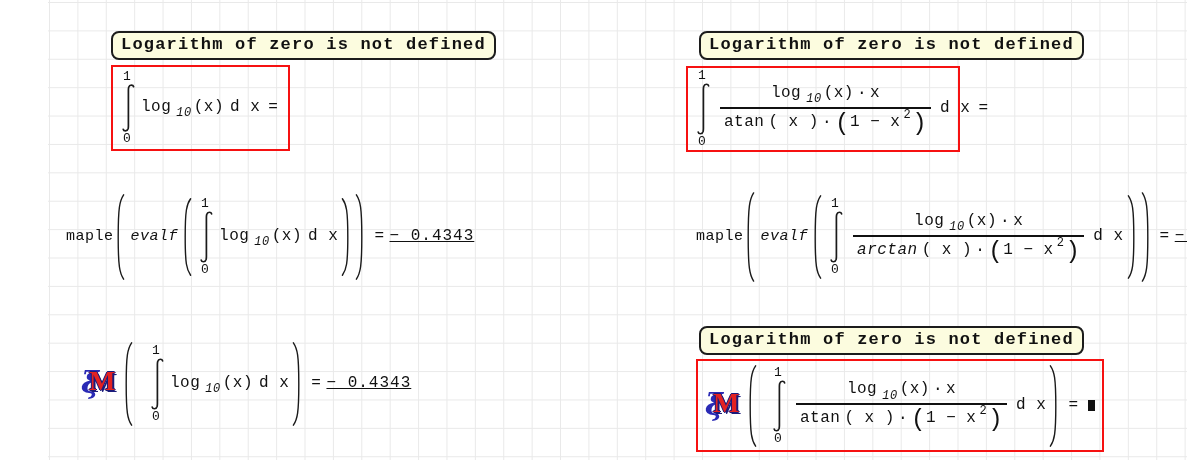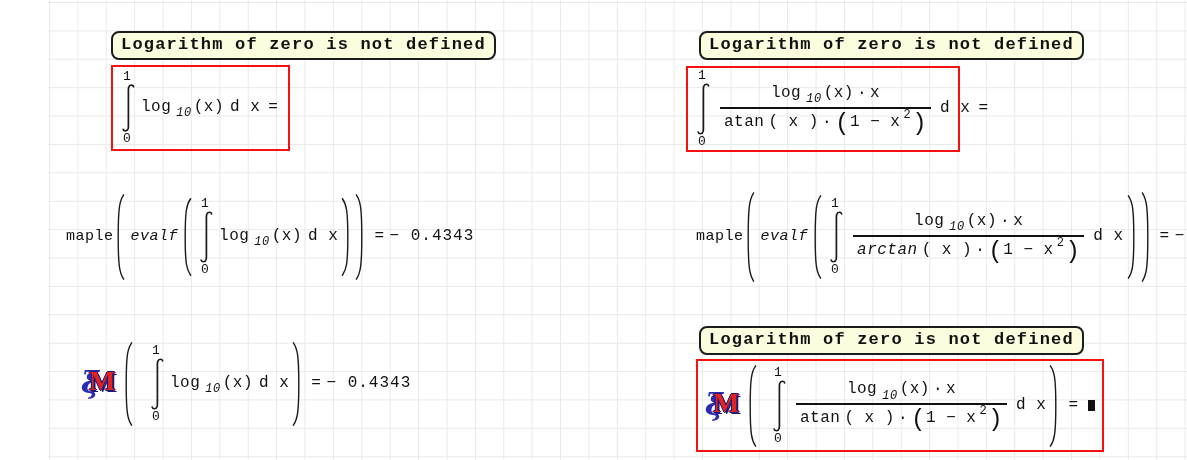--- a/index.html
+++ b/index.html
@@ -26,21 +26,21 @@
     position:absolute; border:2px solid #f61111; background:transparent;
     display:flex; align-items:center; padding-left:8px;
   }
   .expr { position:absolute; display:flex; align-items:center; }
   .t { font-size:16px; letter-spacing:0.5px; white-space:pre; line-height:1.1; }
   .fn { font-size:15px; }
   .it { font-style:italic; }
   .sub { font-size:12px; transform:translateY(6px); display:inline-block; margin:0 2px 0 5px;font-style:italic; }
   .sup { font-size:12px; transform:translateY(-7px); display:inline-block; margin:0 1px 0 3px; }
   .eq { margin:0 5px 0 8px; }
-  .res { letter-spacing:1px; }
+  .res { letter-spacing:1px;text-decoration:underline; }
   .intblk { display:flex; flex-direction:column; align-items:flex-start; margin-right:6px; }
   .intblk .bound { font-size:13px; line-height:1.05; padding-left:2px; }
   .intsign path, .paren path { stroke:#1a1a1a; fill:none; stroke-linecap:round; }
   .intsign path { stroke-width:1.7; }
   .paren path { stroke-width:1.4; }
   .paren { display:block; margin:0 3px; }
   .flip { transform:scaleX(-1); }
   .frac { display:flex; flex-direction:column; align-items:center; margin:0 4px; }
   .frac .num { display:flex; align-items:center; padding:0 10px 4px 10px; }
   .frac .den { display:flex; align-items:center; border-top:2px solid #111; padding:3px 4px 0 4px;font-family:Liberation Mono, monospace; }

